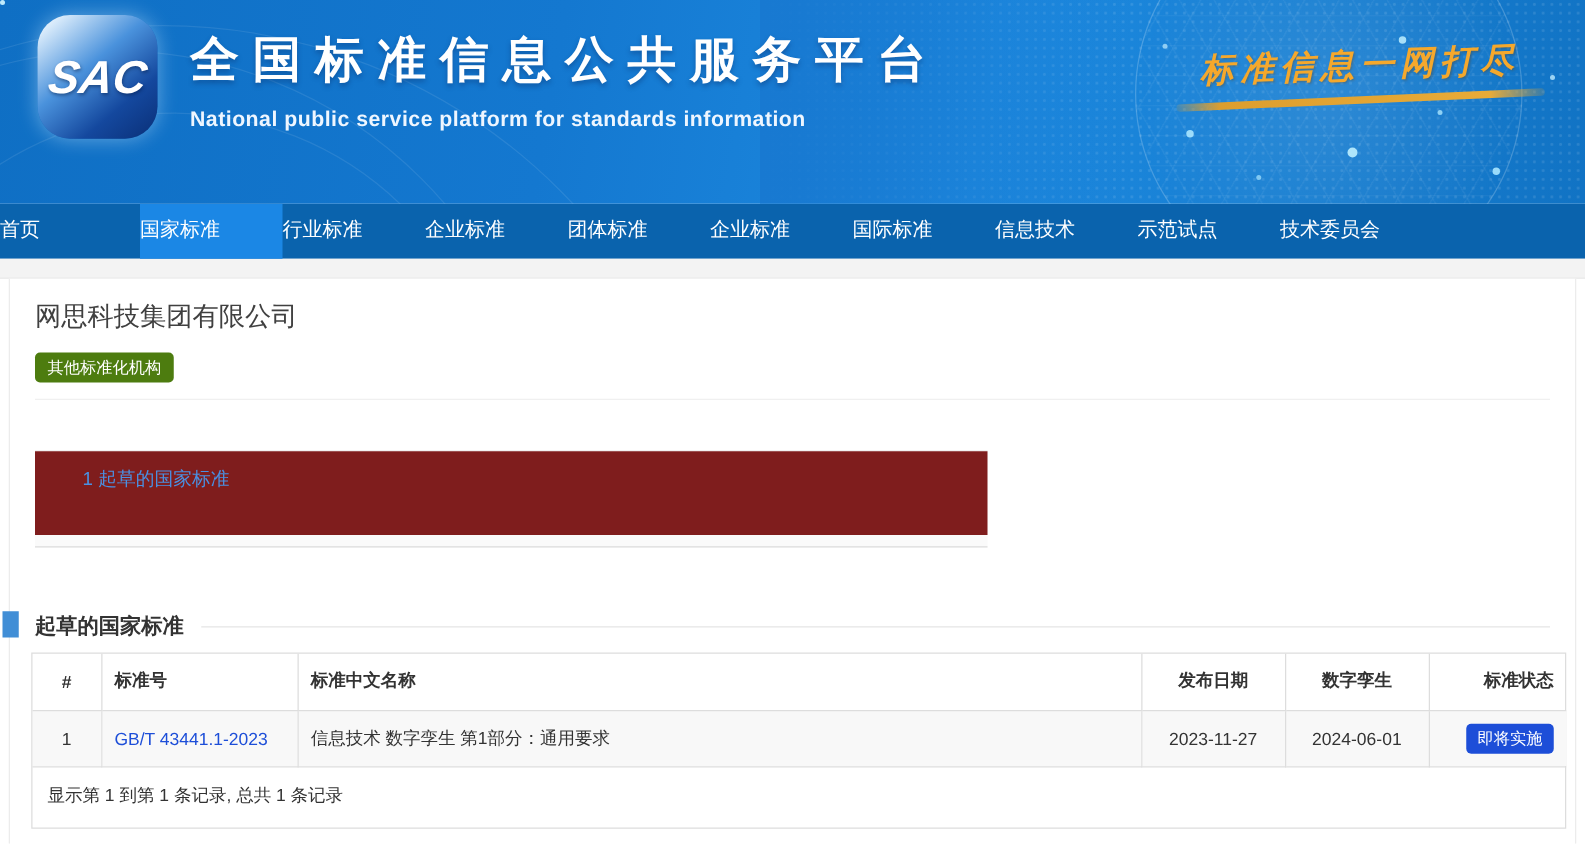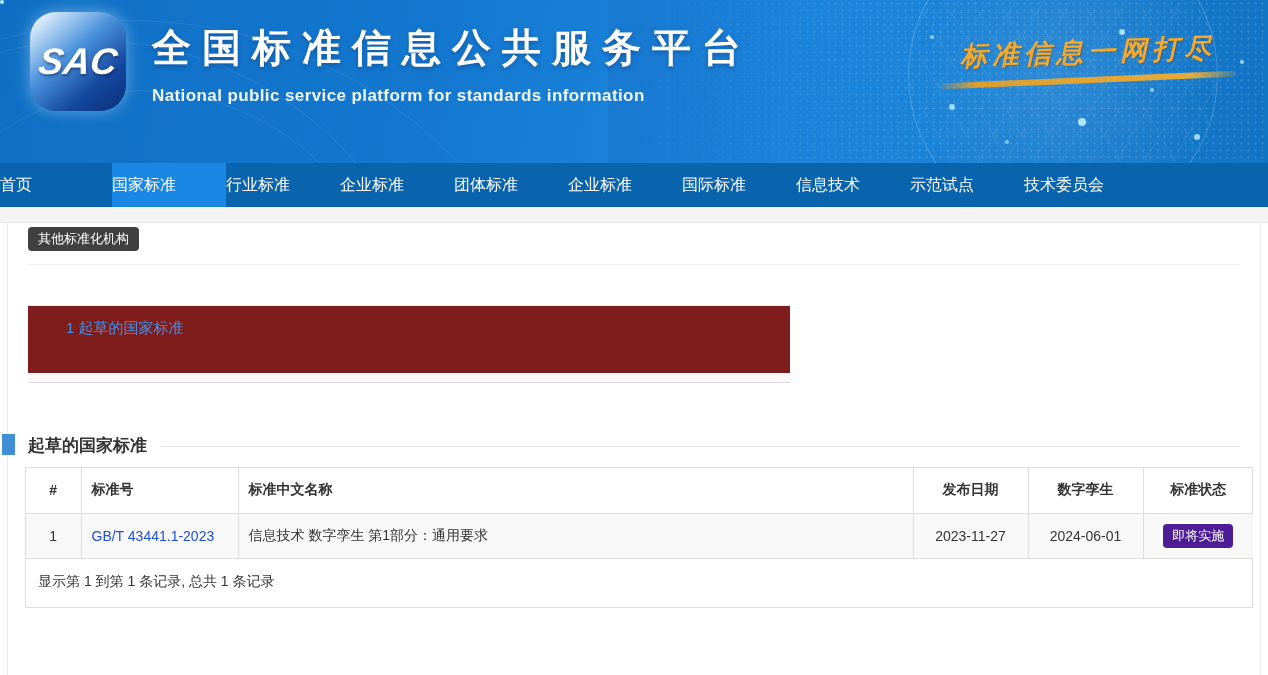--- a/index.html
+++ b/index.html
@@ -51,21 +51,21 @@
   .nav-item.first { width:112px; }
   .nav-item.last { width:136px; }
   .nav-item.active { background:#1b87e5; }
 
   .sub-strip { height:16px; background:#f3f3f3; border-bottom:1px solid #e9e9e9; }
 
   
   .content { margin:0 7px; height:452px; background:#fff; padding:0 20px; position:relative;
     border-left:1px solid #ececec; border-right:1px solid #ececec; }
   .org-name { padding-top:16px; font-size:21px; font-weight:normal; color:#404040; }
-  .org-badge { display:inline-block; margin-top:4px; background:#404040; color:#fff; font-size:13px;
+  .org-badge { display:inline-block; margin-top:15px; background:#4d7c0f; color:#fff; font-size:13px;
     padding:3px 10px; border-radius:4px; }
   .divider { margin-top:13px; border-top:1px solid #f0f0f0; }
 
   .toc { margin-top:40px; width:762px; height:78px; display:flex; background:#fafafa;
     border-top:1px solid #f1f1f1; border-bottom:1px solid #dcdcdc; }
   .toc-label { width:90px; background:#f5f5f5; font-size:17px; color:#333; padding-top:12px;
     display:flex; align-items:center; justify-content:center; }
   .toc-body { flex:1; background:#7f1d1d; margin-bottom:9px; padding:13px 0 0 38px; }
   .toc-link { color:#4a90e2; font-size:15px; text-decoration:none; cursor:pointer; }
 
@@ -77,24 +77,24 @@
   .table-wrap { margin-top:10px; margin-left:-3px; width:1228px; border:1px solid #ddd; }
   table { width:100%; border-collapse:collapse; table-layout:fixed; font-size:14px; color:#333; }
   th, td { border-right:1px solid #ddd; border-bottom:1px solid #ddd; height:45px; padding:0 10px;
     overflow:hidden; white-space:nowrap; }
   th:last-child, td:last-child { border-right:none; }
   th { font-weight:bold; }
   .col-idx { width:55px; text-align:center; }
   .col-no { width:157px; text-align:left; }
   .col-name { width:675px; text-align:left; }
   .col-pub, .col-imp { width:115px; text-align:center; }
-  .col-status { width:110px; text-align:center; }
+  .col-status { width:110px; text-align:right; }
   tbody tr { background:#f8f8f8; }
   .std-link { color:#1d4ed8; text-decoration:none; cursor:pointer; }
-  .status-badge { display:inline-block; background:#4c1d95; color:#fff; font-size:13px;
+  .status-badge { display:inline-block; background:#1d4ed8; color:#fff; font-size:13px;
     padding:3px 9px; border-radius:4px; }
   .summary { padding:14px 12px 16px; font-size:14px; color:#333; }
 </style>
 </head>
 <body>
 
 <div class="site-header">
   <div class="arc arc1"></div>
   <div class="arc arc2"></div>
   <div class="arc arc3"></div>
@@ -128,20 +128,21 @@
   <div class="nav-item">国际标准</div>
   <div class="nav-item">信息技术</div>
   <div class="nav-item">示范试点</div>
   <div class="nav-item last">技术委员会</div>
 </div>
 
 <div class="sub-strip"></div>
 
 <div class="content">
 
+  <div class="org-name">网思科技集团有限公司</div>
   <span class="org-badge">其他标准化机构</span>
   <div class="divider"></div>
 
   <div class="toc">
     <div class="toc-body">
       <a class="toc-link">1 起草的国家标准</a>
     </div>
   </div>
 
   <div class="section-header">

